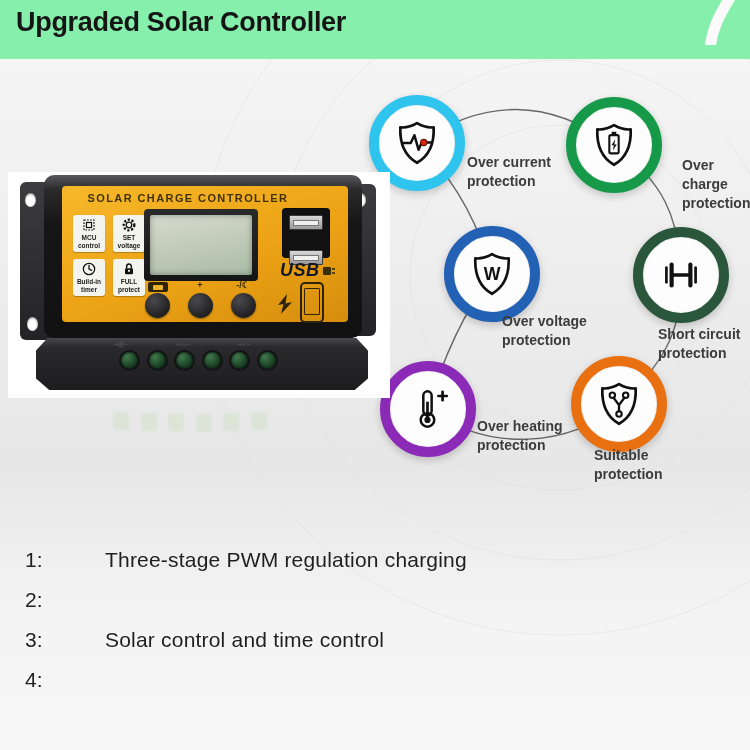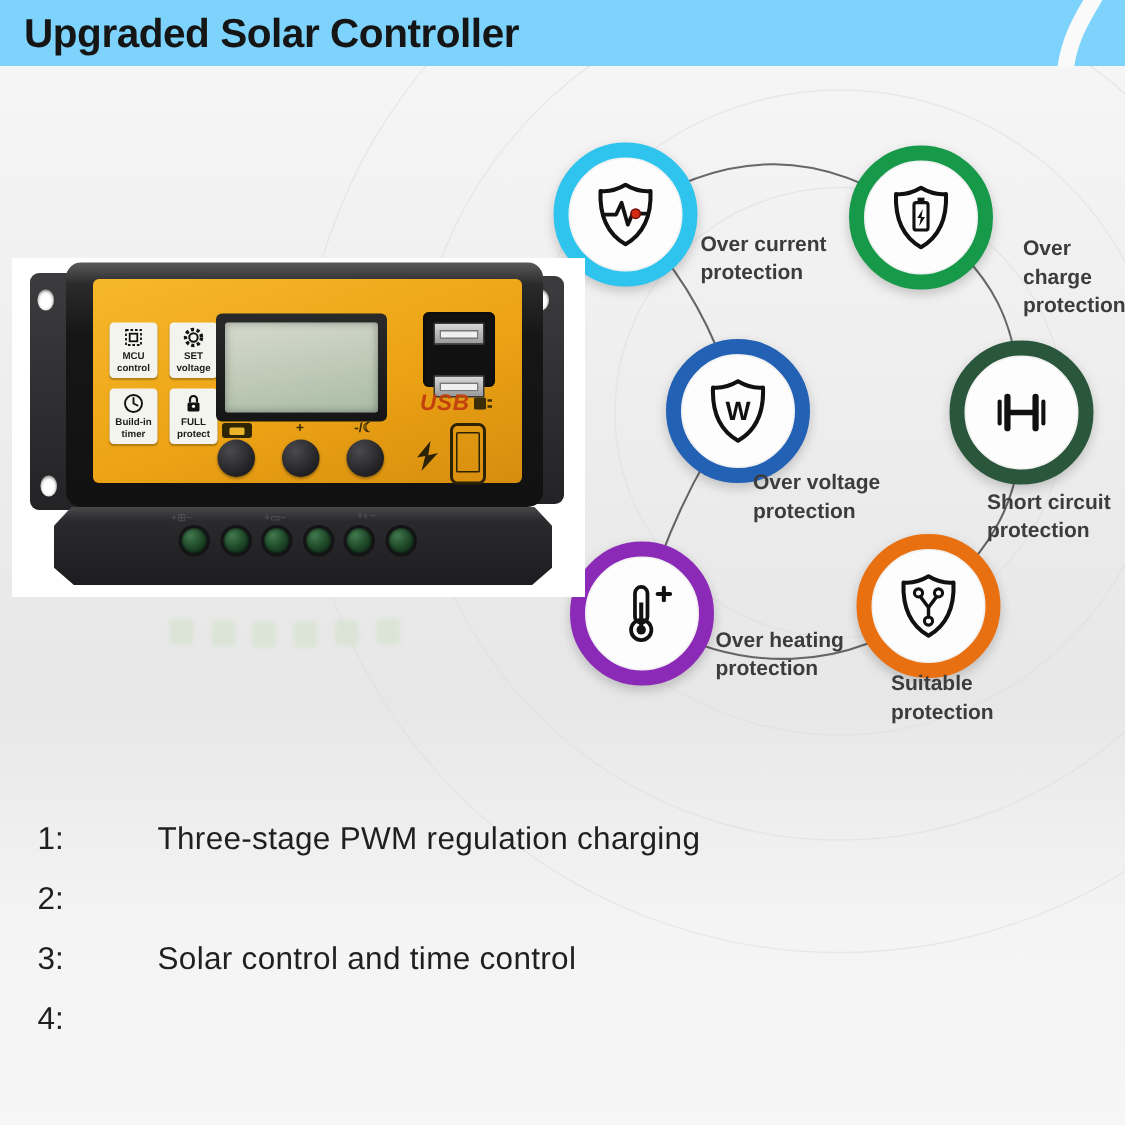--- a/index.html
+++ b/index.html
@@ -3,21 +3,21 @@
 <meta charset="utf-8">
 <style>
   * { margin:0; padding:0; box-sizing:border-box; }
   html,body { width:750px; height:750px; }
   body {
     font-family:"Liberation Sans", sans-serif;
     position:relative; overflow:hidden;
     background:linear-gradient(180deg,#f7f7f7 0%,#ececec 42%,#e7e7e7 62%,#f4f4f4 82%,#f6f6f6 100%);
   }
   
-  .header { position:absolute; left:0; top:0; width:750px; height:44px; background:#7dd3fc; z-index:6; }
+  .header { position:absolute; left:0; top:0; width:750px; height:59px; background:#86efac; z-index:6; }
   .header-title { position:absolute; left:16px; top:7px; font-size:27px; font-weight:bold; color:#151515; letter-spacing:-0.3px; }
   .header-slash { position:absolute; left:0; top:0; width:750px; height:45px; overflow:hidden; }
   
   .bg-svg { position:absolute; left:0; top:0; z-index:1; }
   
   .prot { position:absolute; width:96px; height:96px; z-index:2; }
   .ring {
     width:96px; height:96px; border-radius:50%;
     border:10px solid #888; background:#fdfdfd;
     display:flex; align-items:center; justify-content:center;
@@ -34,21 +34,21 @@
   .dev-title { font-size:11px; font-weight:bold; color:#41320a; letter-spacing:1.4px; text-align:center; }
   .badge { width:32px; height:37px; background:#f4f4ef; border-radius:3px; display:flex; flex-direction:column; align-items:center; padding-top:2px; box-shadow:0 1px 1px rgba(0,0,0,.25); }
   .badge-label { font-size:6.5px; font-weight:bold; color:#1d1d1d; line-height:7.5px; text-align:center; margin-top:1px; }
   .lcd-bezel { background:linear-gradient(180deg,#2a2a2b,#151516); border-radius:4px; }
   .lcd-screen { background:linear-gradient(170deg,#d6dbcd 0%,#c3ccba 45%,#a9bca6 100%); border-radius:2px; box-shadow:inset 0 0 6px rgba(0,0,0,.35); }
   .btn { width:25px; height:25px; border-radius:50%; background:radial-gradient(circle at 35% 30%,#4a4a4e,#232326 65%,#131315); box-shadow:0 1px 2px rgba(0,0,0,.4); }
   .btn-glyph { font-size:9px; font-weight:bold; color:#3a2d05; text-align:center; }
   .usb-block { background:#111; border-radius:4px; box-shadow:inset 0 0 2px #000; }
   .usb-slot { background:linear-gradient(180deg,#d8d8d8,#9a9a9a); border:1px solid #3a3a3a; border-radius:1px; position:relative; }
   .usb-slot::after { content:""; position:absolute; left:3px; right:3px; top:4px; height:4px; background:#efefef; border:1px solid #777; }
-  .usb-text { font-size:15px; font-weight:bold; font-style:italic; color:#c2410c; letter-spacing:.5px; }
+  .usb-text { font-size:18px; font-weight:bold; font-style:italic; color:#0f172a; letter-spacing:.5px; }
   .phone { border:2.5px solid #2c2306; border-radius:5px; }
   .phone-screen { position:absolute; left:2px; right:2px; top:4px; bottom:6px; border:1.5px solid #2c2306; border-radius:1px; }
   .terminal-block { background:linear-gradient(180deg,#48484b 0%,#2a2a2d 18%,#1d1d20 100%);
     clip-path:polygon(3.5% 0,96.5% 0,100% 24%,100% 78%,96% 100%,4% 100%,0 78%,0 24%); }
   .term { width:17px; height:17px; border-radius:50%; background:radial-gradient(circle at 35% 30%,#41794d,#1c4426 55%,#0b2112 100%); box-shadow:inset 0 0 2px #000,0 0 0 2px #141416; }
   .emboss { opacity:.13; color:#dfe7da; font-size:7px; font-weight:bold; }
   .ghost { position:absolute; z-index:2; width:16px; height:18px; background:#d7e3d2; border-radius:3px; filter:blur(1.5px); opacity:.75; }
   
   .features { position:absolute; left:25px; top:548px; width:710px; z-index:2; }
   .feat-row { display:flex; align-items:baseline; height:40px; }
@@ -183,20 +183,21 @@
   <div class="abs emboss" style="left:230px;top:169px">+◐−</div>
   <div class="abs term" style="left:113px;top:180px"></div>
   <div class="abs term" style="left:141px;top:180px"></div>
   <div class="abs term" style="left:168px;top:180px"></div>
   <div class="abs term" style="left:196px;top:180px"></div>
   <div class="abs term" style="left:223px;top:180px"></div>
   <div class="abs term" style="left:251px;top:180px"></div>
 
   <div class="abs body-main" style="left:36px;top:3px;width:318px;height:163px"></div>
   <div class="abs panel" style="left:54px;top:14px;width:286px;height:136px"></div>
+  <div class="abs dev-title" style="left:60px;top:20px;width:240px">SOLAR CHARGE CONTROLLER</div>
 
   <div class="abs badge" style="left:65px;top:43px">
     <svg width="16" height="16" viewBox="0 0 24 24">
       <rect x="4.5" y="4.5" width="15" height="15" fill="none" stroke="#111" stroke-width="1.8" stroke-dasharray="2.6 1.9"></rect>
       <rect x="8.2" y="8.2" width="7.6" height="7.6" fill="none" stroke="#111" stroke-width="1.8"></rect>
     </svg>
     <div class="badge-label"><span>MCU</span><br><span>control</span></div>
   </div>
   <div class="abs badge" style="left:105px;top:43px">
     <svg width="16" height="16" viewBox="0 0 24 24">

